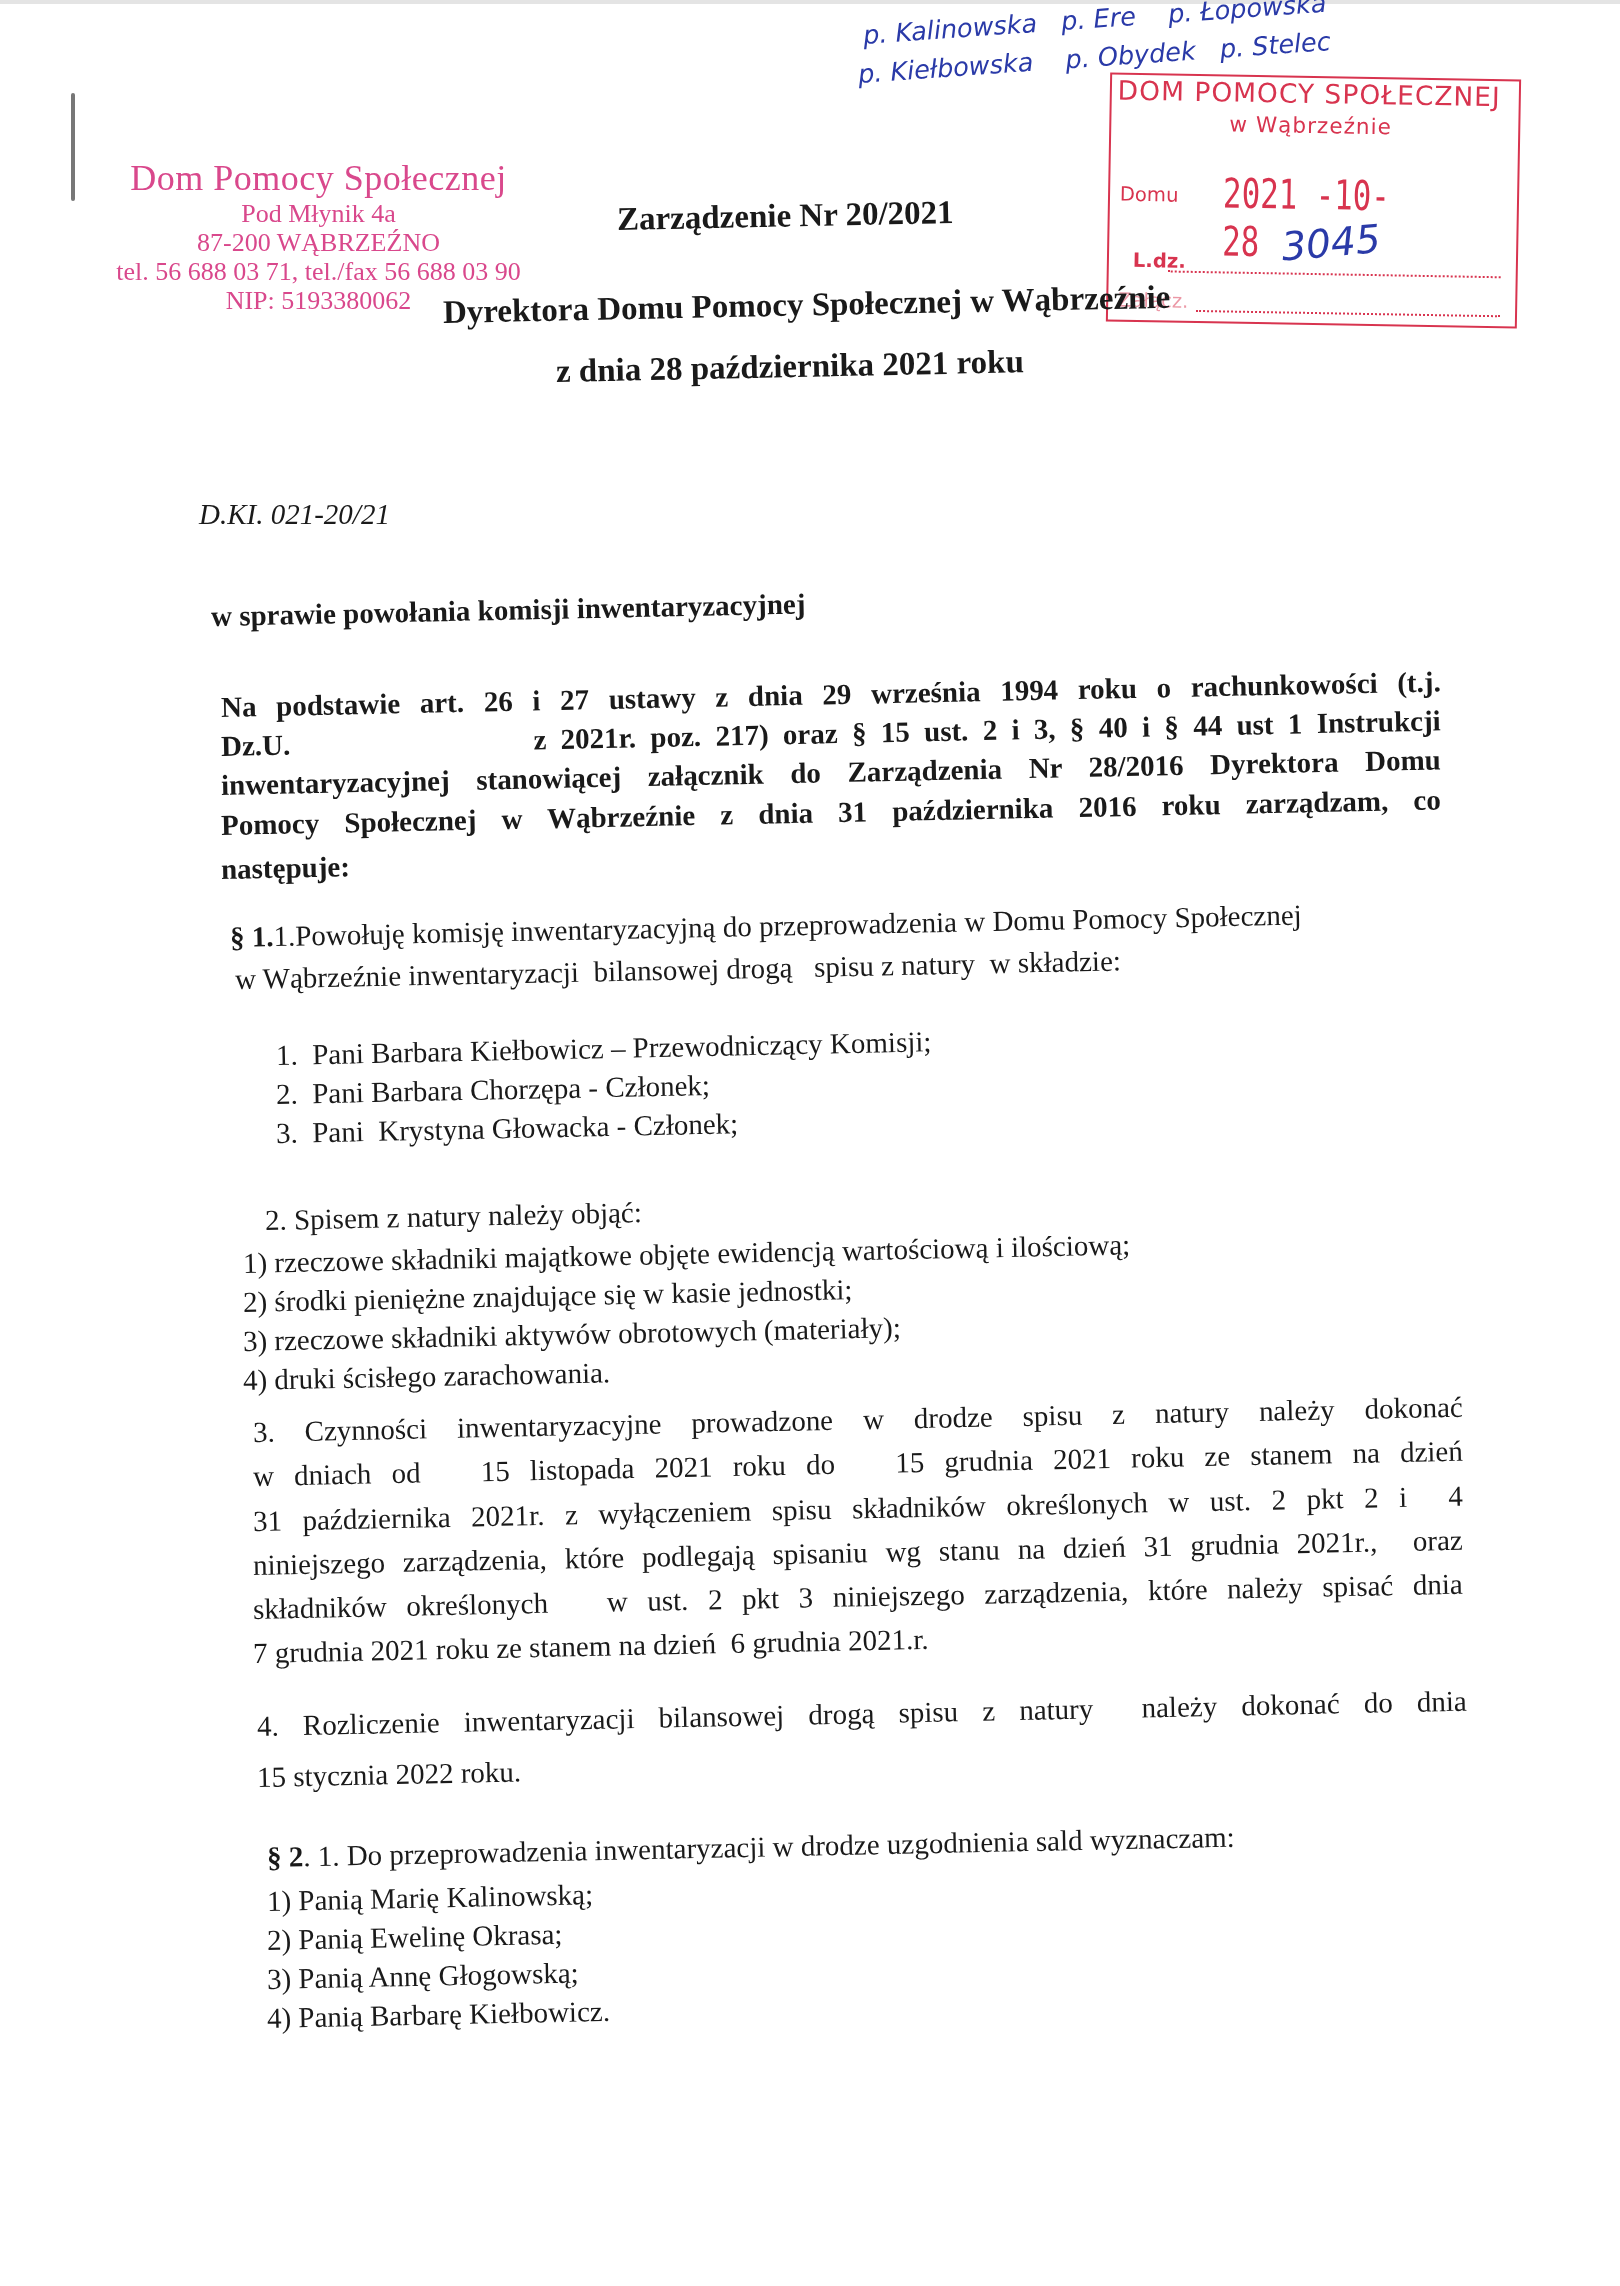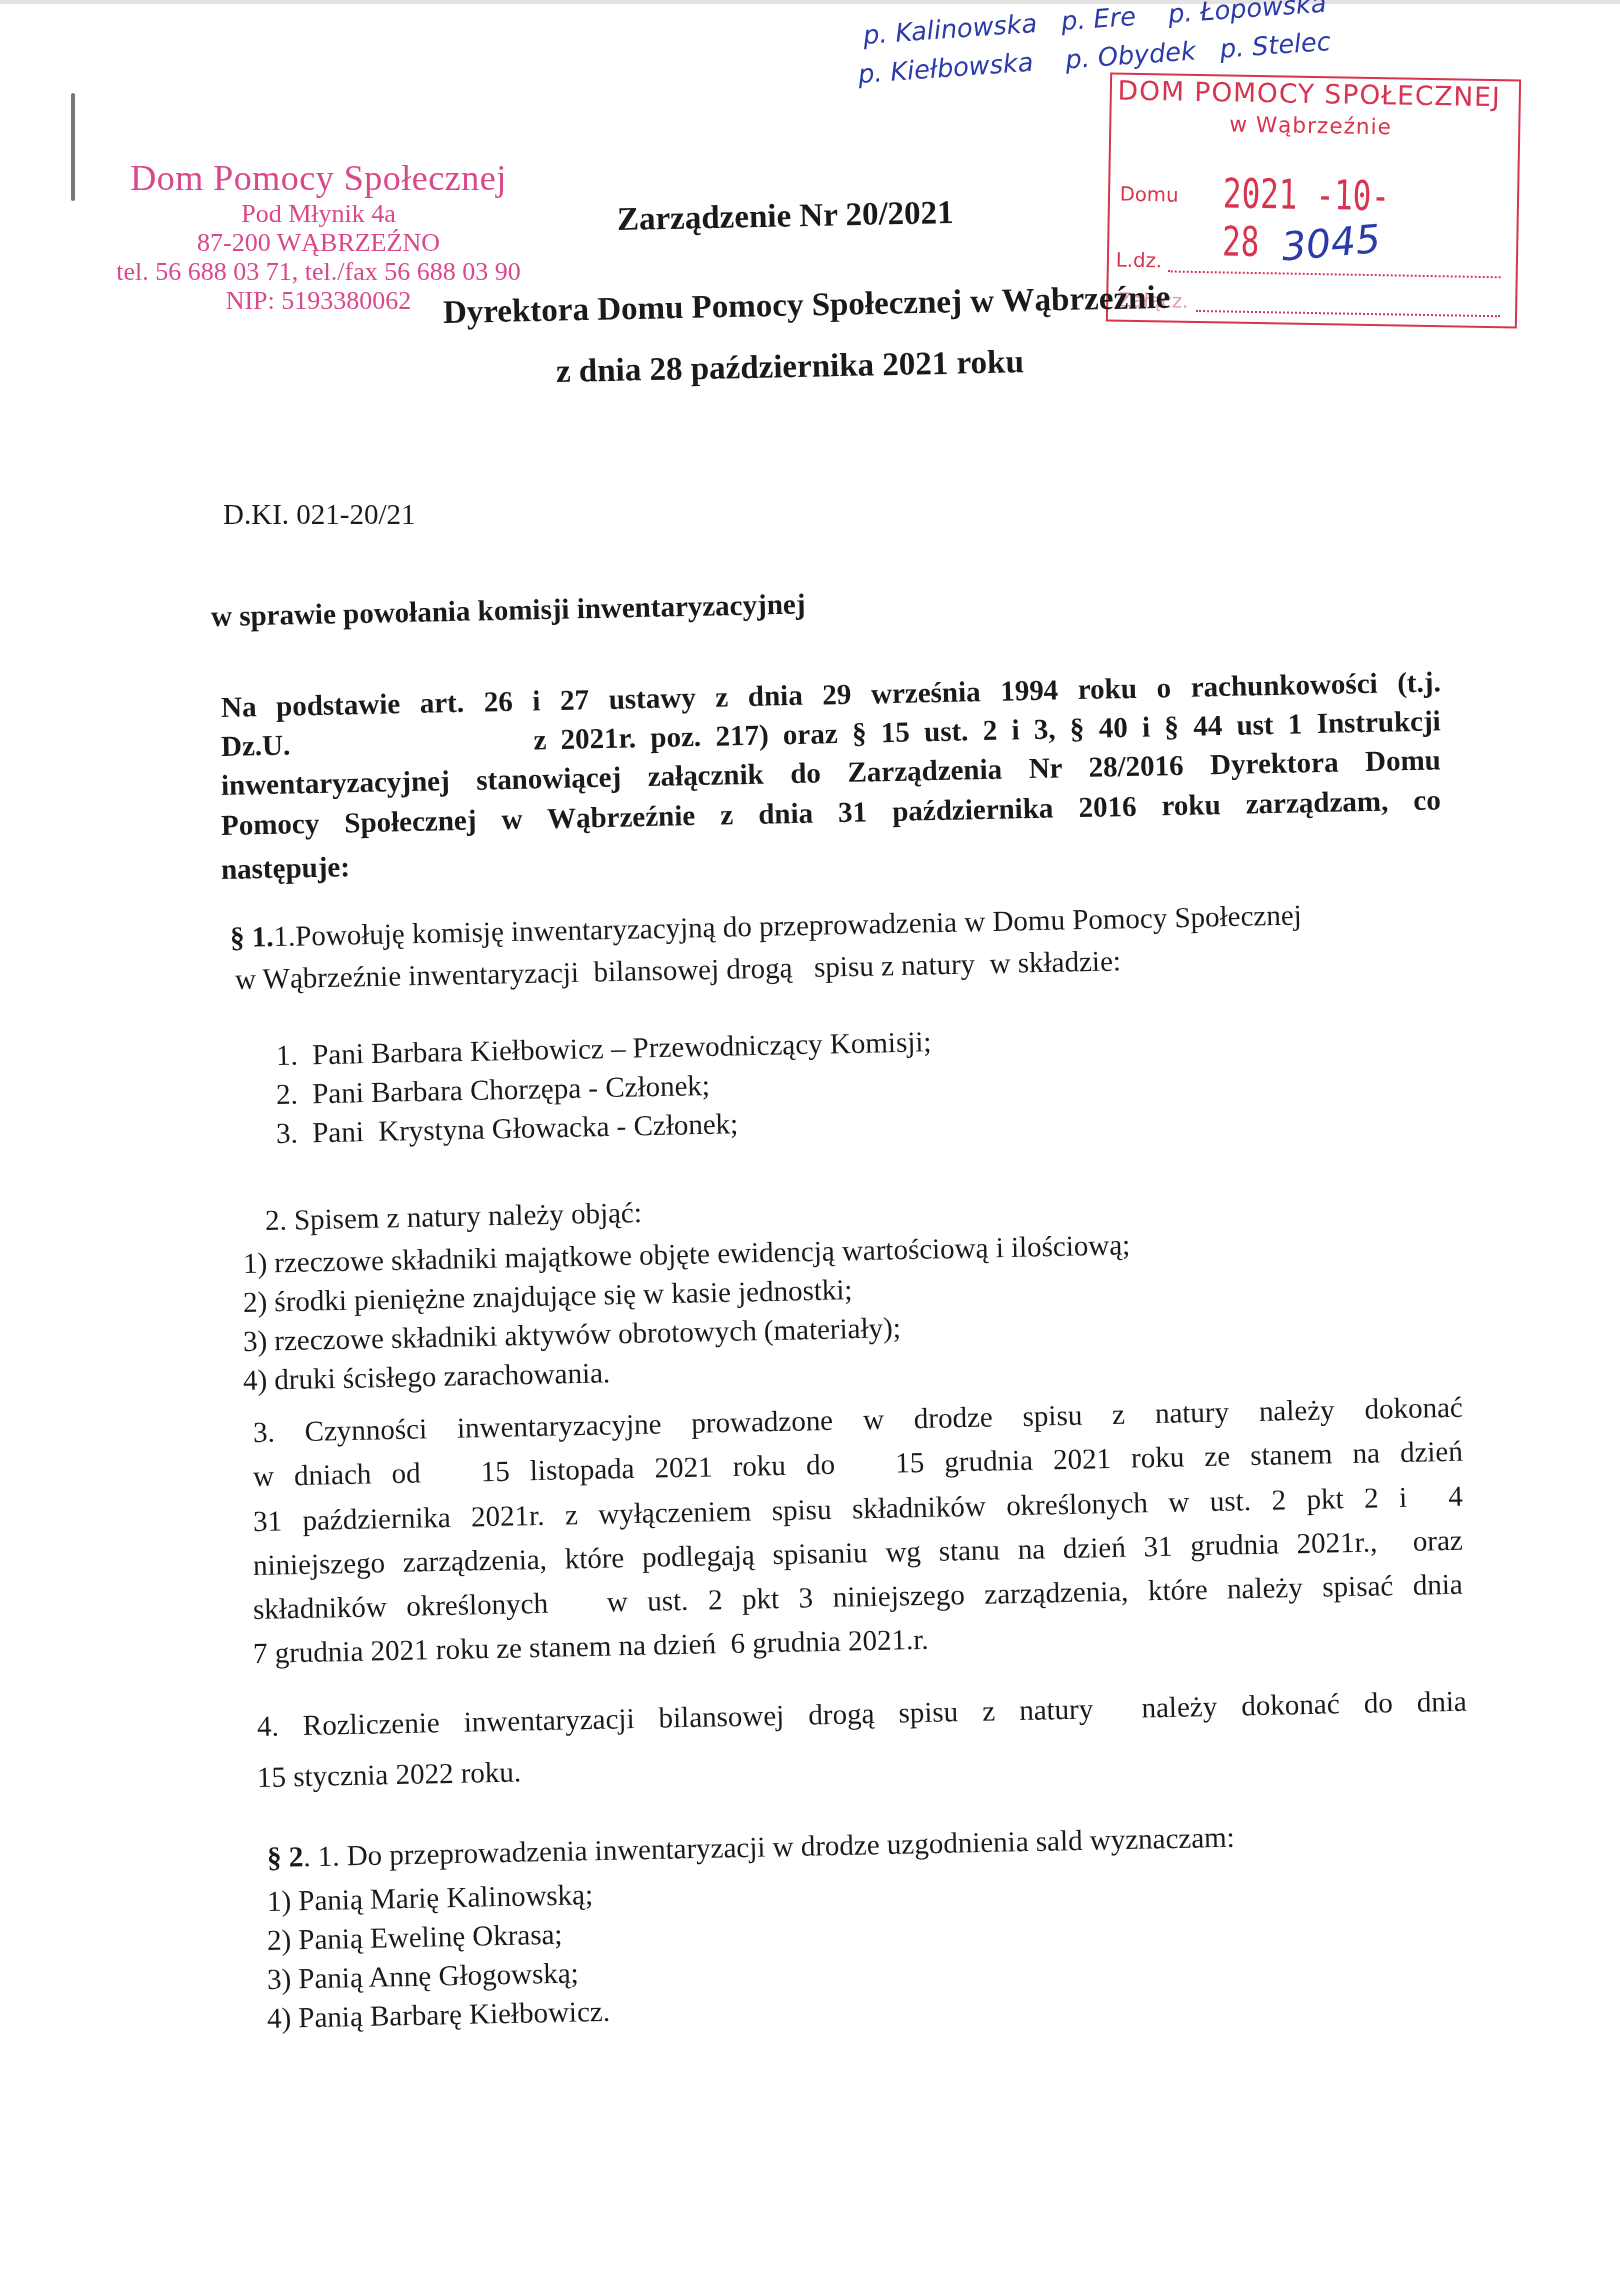--- a/index.html
+++ b/index.html
@@ -62,32 +62,32 @@
   <span>p. Kiełbowska</span>&nbsp;&nbsp;&nbsp;
   <span>p. Obydek</span>&nbsp;&nbsp;
   <span>p. Stelec</span>
 </div>
 
 <div class="rstamp red">
   <div class="t1">DOM POMOCY SPOŁECZNEJ</div>
   <div class="t2">w Wąbrzeźnie</div>
   <div class="lbl" style="left:9.8px; top:108px;">Domu</div>
   <div class="date">2021 -10- 28</div>
-  <div class="lbl" style="left:7px; top:174px;">L.dz.</div>
+  <div class="lbl" style="left:24px; top:174px;font-weight:bold;">L.dz.</div>
   <div class="dots" style="left:59px; top:194px; width:333px;"></div>
   <div class="abs blue" style="left:172px; top:142px; font-size:39px; transform:rotate(-6deg);">3045</div>
   <div class="lbl" style="left:9.8px; top:214px; opacity:0.5;">Załącz.</div>
   <div class="dots" style="left:88px; top:233px; width:304px;"></div>
 </div>
 
 <div class="abs title doc" style="left:617px; top:201px;">Zarządzenie Nr   20/2021</div>
 <div class="abs title doc" style="left:443px; top:294px;">Dyrektora Domu Pomocy Społecznej w Wąbrzeźnie</div>
 <div class="abs title doc" style="left:556px; top:353px;">z dnia 28 października  2021 roku</div>
 
-<div class="abs body-text" style="left:223px; top:498px;">D.KI. 021-20/21</div>
+<div class="abs body-text" style="left:199px; top:498px;font-style:italic;">D.KI. 021-20/21</div>
 <div class="abs bold body-text doc" style="left:211px; top:600px;">w sprawie powołania komisji inwentaryzacyjnej</div>
 
 <div class="abs bold body-text doc just" style="left:221px; top:691px;">Na podstawie art. 26 i 27 ustawy z dnia 29 września 1994 roku o rachunkowości (t.j.</div>
 <div class="abs bold body-text doc just" style="left:221px; top:730px; white-space:pre;">Dz.U.                 z 2021r. poz. 217) oraz § 15 ust. 2 i 3, § 40 i § 44 ust 1 Instrukcji</div>
 <div class="abs bold body-text doc just" style="left:221px; top:769px;">inwentaryzacyjnej stanowiącej załącznik do Zarządzenia  Nr 28/2016 Dyrektora Domu</div>
 <div class="abs bold body-text doc just" style="left:221px; top:809px;">Pomocy Społecznej w Wąbrzeźnie z dnia 31 października 2016 roku zarządzam, co</div>
 <div class="abs bold body-text doc" style="left:221px; top:853px;">następuje:</div>
 
 <div class="abs body-text doc" style="left:230px; top:921px;">
   <span class="bold">§ 1.</span><span>1.Powołuję komisję inwentaryzacyjną do przeprowadzenia w Domu Pomocy Społecznej</span>

